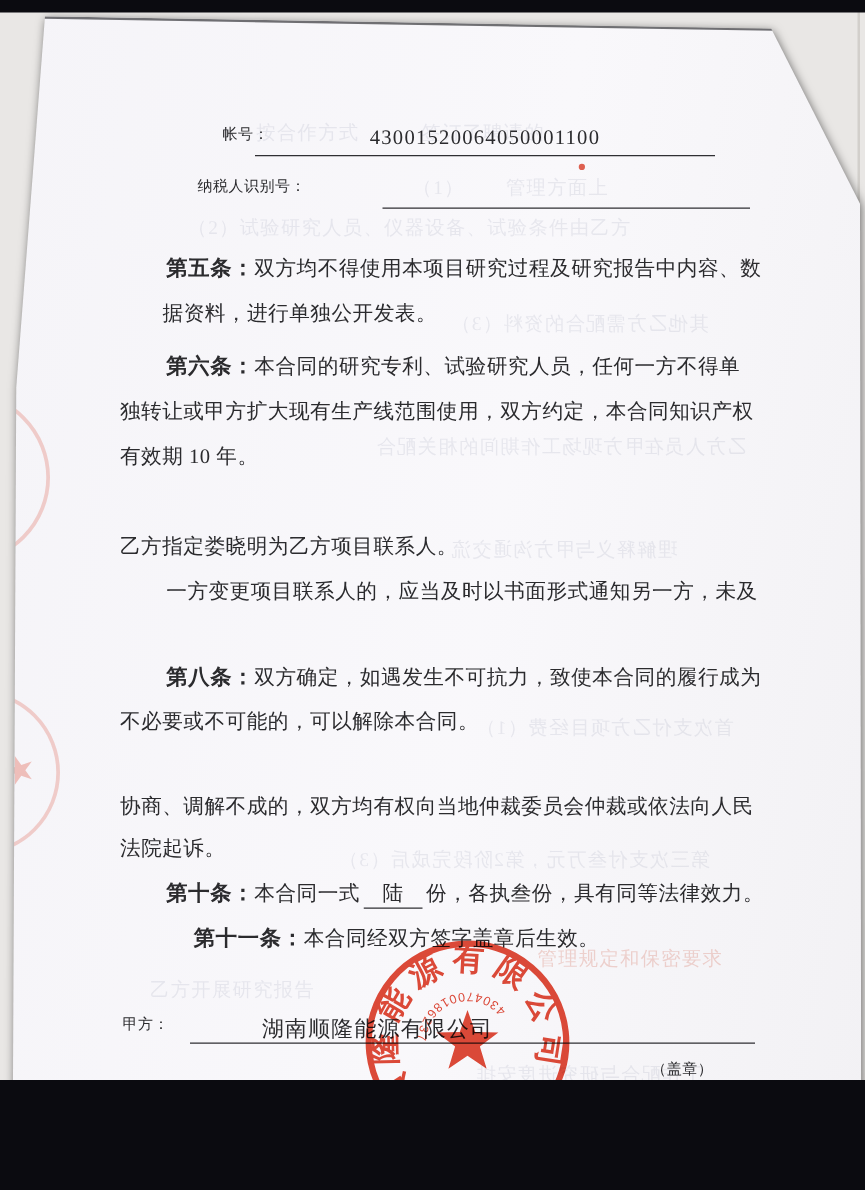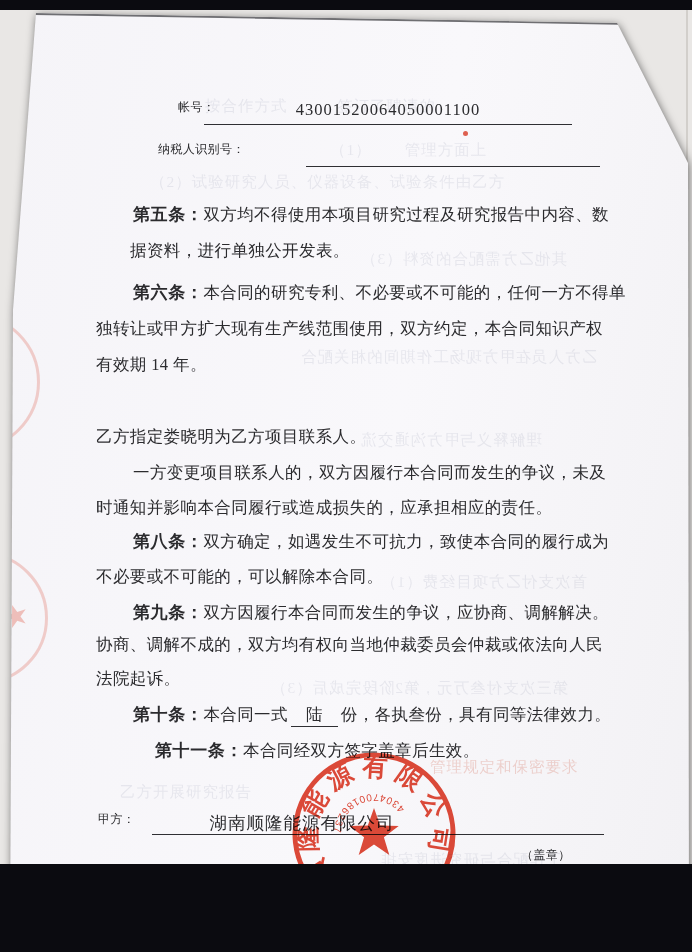--- a/index.html
+++ b/index.html
@@ -78,37 +78,33 @@
 
     <div class="ln lbl" style="left:158px;top:141px;">纳税人识别号：</div>
     <div class="ul" style="left:306px;top:165px;width:294px;"></div>
 
     <div class="ln" style="left:133px;top:203px;">
       <span class="hd">第五条：</span><span>双方均不得使用本项目研究过程及研究报告中内容、数</span>
     </div>
     <div class="ln" style="left:96px;top:240px;margin-left:34px;">据资料，进行单独公开发表。</div>
 
     <div class="ln" style="left:133px;top:281px;">
-      <span class="hd">第六条：</span><span>本合同的研究专利、不必要或不可能的，任何一方不得单</span>
+      <span class="hd">第六条：</span><span>本合同的研究专利、试验研究人员，任何一方不得单</span>
     </div>
     <div class="ln" style="left:96px;top:318px;">独转让或甲方扩大现有生产线范围使用，双方约定，本合同知识产权</div>
-    <div class="ln" style="left:96px;top:354px;">有效期 14 年。</div>
+    <div class="ln" style="left:96px;top:354px;">有效期 10 年。</div>
 
     <div class="ln" style="left:96px;top:426px;">乙方指定娄晓明为乙方项目联系人。</div>
-    <div class="ln" style="left:133px;top:462px;">一方变更项目联系人的，双方因履行本合同而发生的争议，未及</div>
-    <div class="ln" style="left:96px;top:497px;">时通知并影响本合同履行或造成损失的，应承担相应的责任。</div>
+    <div class="ln" style="left:133px;top:462px;">一方变更项目联系人的，应当及时以书面形式通知另一方，未及</div>
 
     <div class="ln" style="left:133px;top:530px;">
       <span class="hd">第八条：</span><span>双方确定，如遇发生不可抗力，致使本合同的履行成为</span>
     </div>
     <div class="ln" style="left:96px;top:566px;">不必要或不可能的，可以解除本合同。</div>
 
-    <div class="ln" style="left:133px;top:601px;">
-      <span class="hd">第九条：</span><span>双方因履行本合同而发生的争议，应协商、调解解决。</span>
-    </div>
     <div class="ln" style="left:96px;top:634px;">协商、调解不成的，双方均有权向当地仲裁委员会仲裁或依法向人民</div>
     <div class="ln" style="left:96px;top:668px;">法院起诉。</div>
 
     <div class="ln" style="left:133px;top:703px;">
       <span class="hd">第十条：</span><span>本合同一式</span><span class="blank">陆</span><span>份，各执叁份，具有同等法律效力。</span>
     </div>
 
     <div class="ln" style="left:127px;top:739px;margin-left:28px;">
       <span class="hd">第十一条：</span><span>本合同经双方签字盖章后生效。</span>
     </div>

